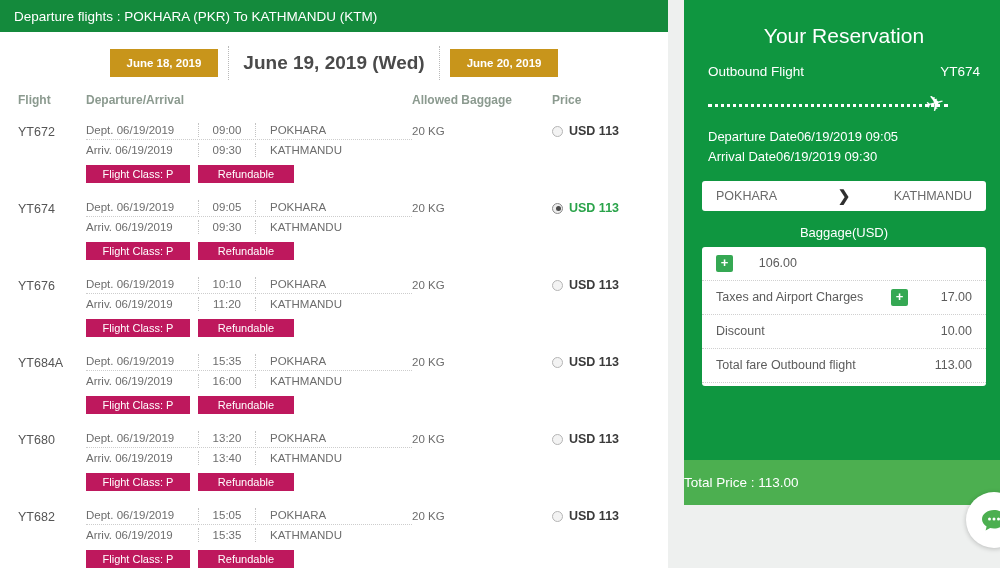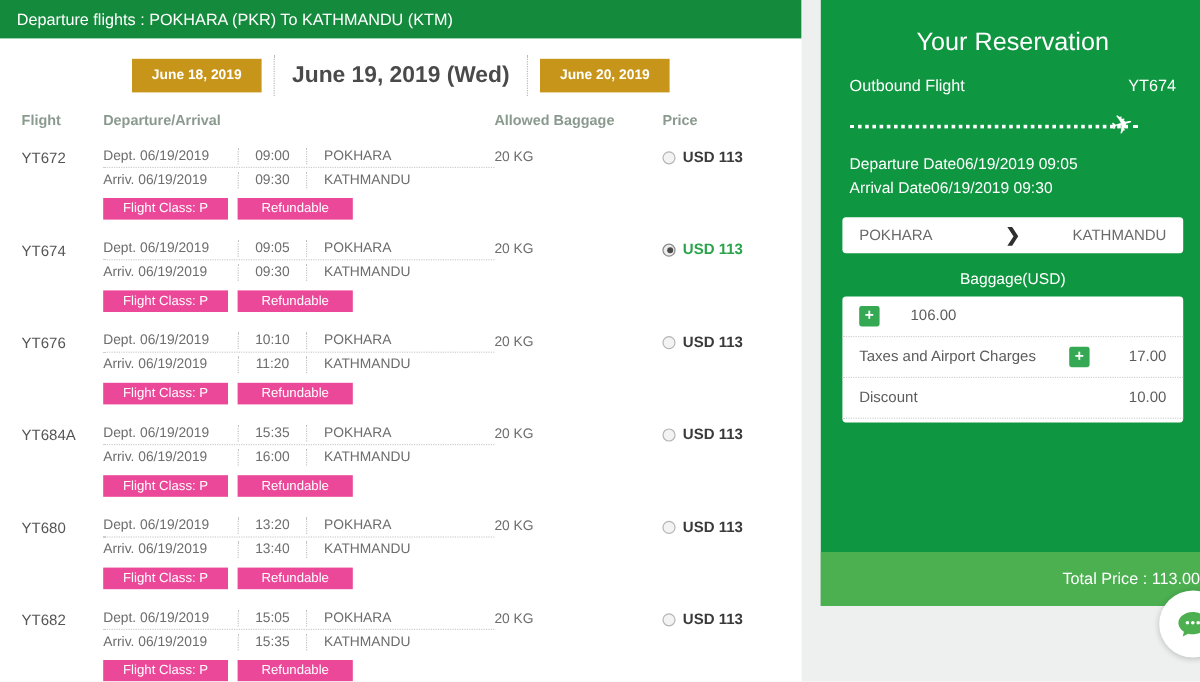--- a/index.html
+++ b/index.html
@@ -110,21 +110,21 @@
     width: 58px; flex: none;
     text-align: center;
     border-left: 1px dotted #c3c3c3;
     border-right: 1px dotted #c3c3c3;
     padding: 1px 0;
   }
   .leg-city { padding-left: 14px; }
 
   .badges { display: flex; gap: 8px; margin-top: 6px; }
   .badge {
-    background: #ec4899;
+    background: #be185d;
     color: #ffffff;
     font-size: 11px;
     padding: 3px 0;
     text-align: center;
     white-space: nowrap;
     cursor: pointer;
   }
   .badge.cls { width: 104px; }
   .badge.ref { width: 96px; }
 
@@ -284,21 +284,21 @@
 
   .total-bar {
     position: absolute;
     left: 684px; top: 460px;
     width: 316px;
     height: 45px;
     background: #4caf50;
     color: #ffffff;
     display: flex;
     align-items: center;
-    justify-content: flex-end;
+    justify-content: flex-start;
     font-size: 13.5px;
   }
 
   
   .chat-fab {
     position: absolute;
     left: 966px; top: 492px;
     width: 56px; height: 56px;
     background: #ffffff;
     border-radius: 50%;
@@ -535,20 +535,25 @@
       <div class="fare-row">
         <span class="fare-name">Taxes and Airport Charges</span>
         <span class="fare-plus">+</span>
         <span class="fare-amt">17.00</span>
       </div>
       <div class="fare-row">
         <span class="fare-name">Discount</span>
         <span class="fare-plus hidden">+</span>
         <span class="fare-amt">10.00</span>
       </div>
+      <div class="fare-row">
+        <span class="fare-name">Total fare Outbound flight</span>
+        <span class="fare-plus hidden">+</span>
+        <span class="fare-amt">113.00</span>
+      </div>
     </div>
 </div>
 
 <div class="total-bar">
   <span>Total Price : 113.00</span>
 </div>
 
 <div class="chat-fab">
   <svg width="30" height="30" viewBox="0 0 30 30">
     <path d="M15 5 C8.4 5 3 9.1 3 14.2 c0 2.9 1.8 5.5 4.6 7.2 l-1 4.1 4.5-2.4 c1.2.3 2.5.5 3.9.5 6.6 0 12-4.1 12-9.4 C27 9.1 21.6 5 15 5 z" fill="#4caf50"></path>

